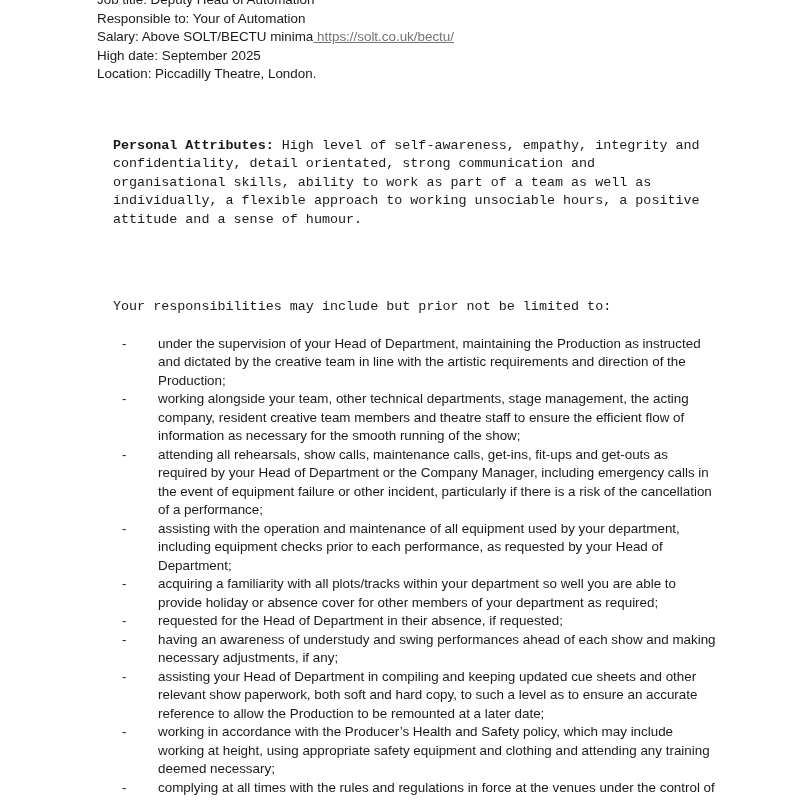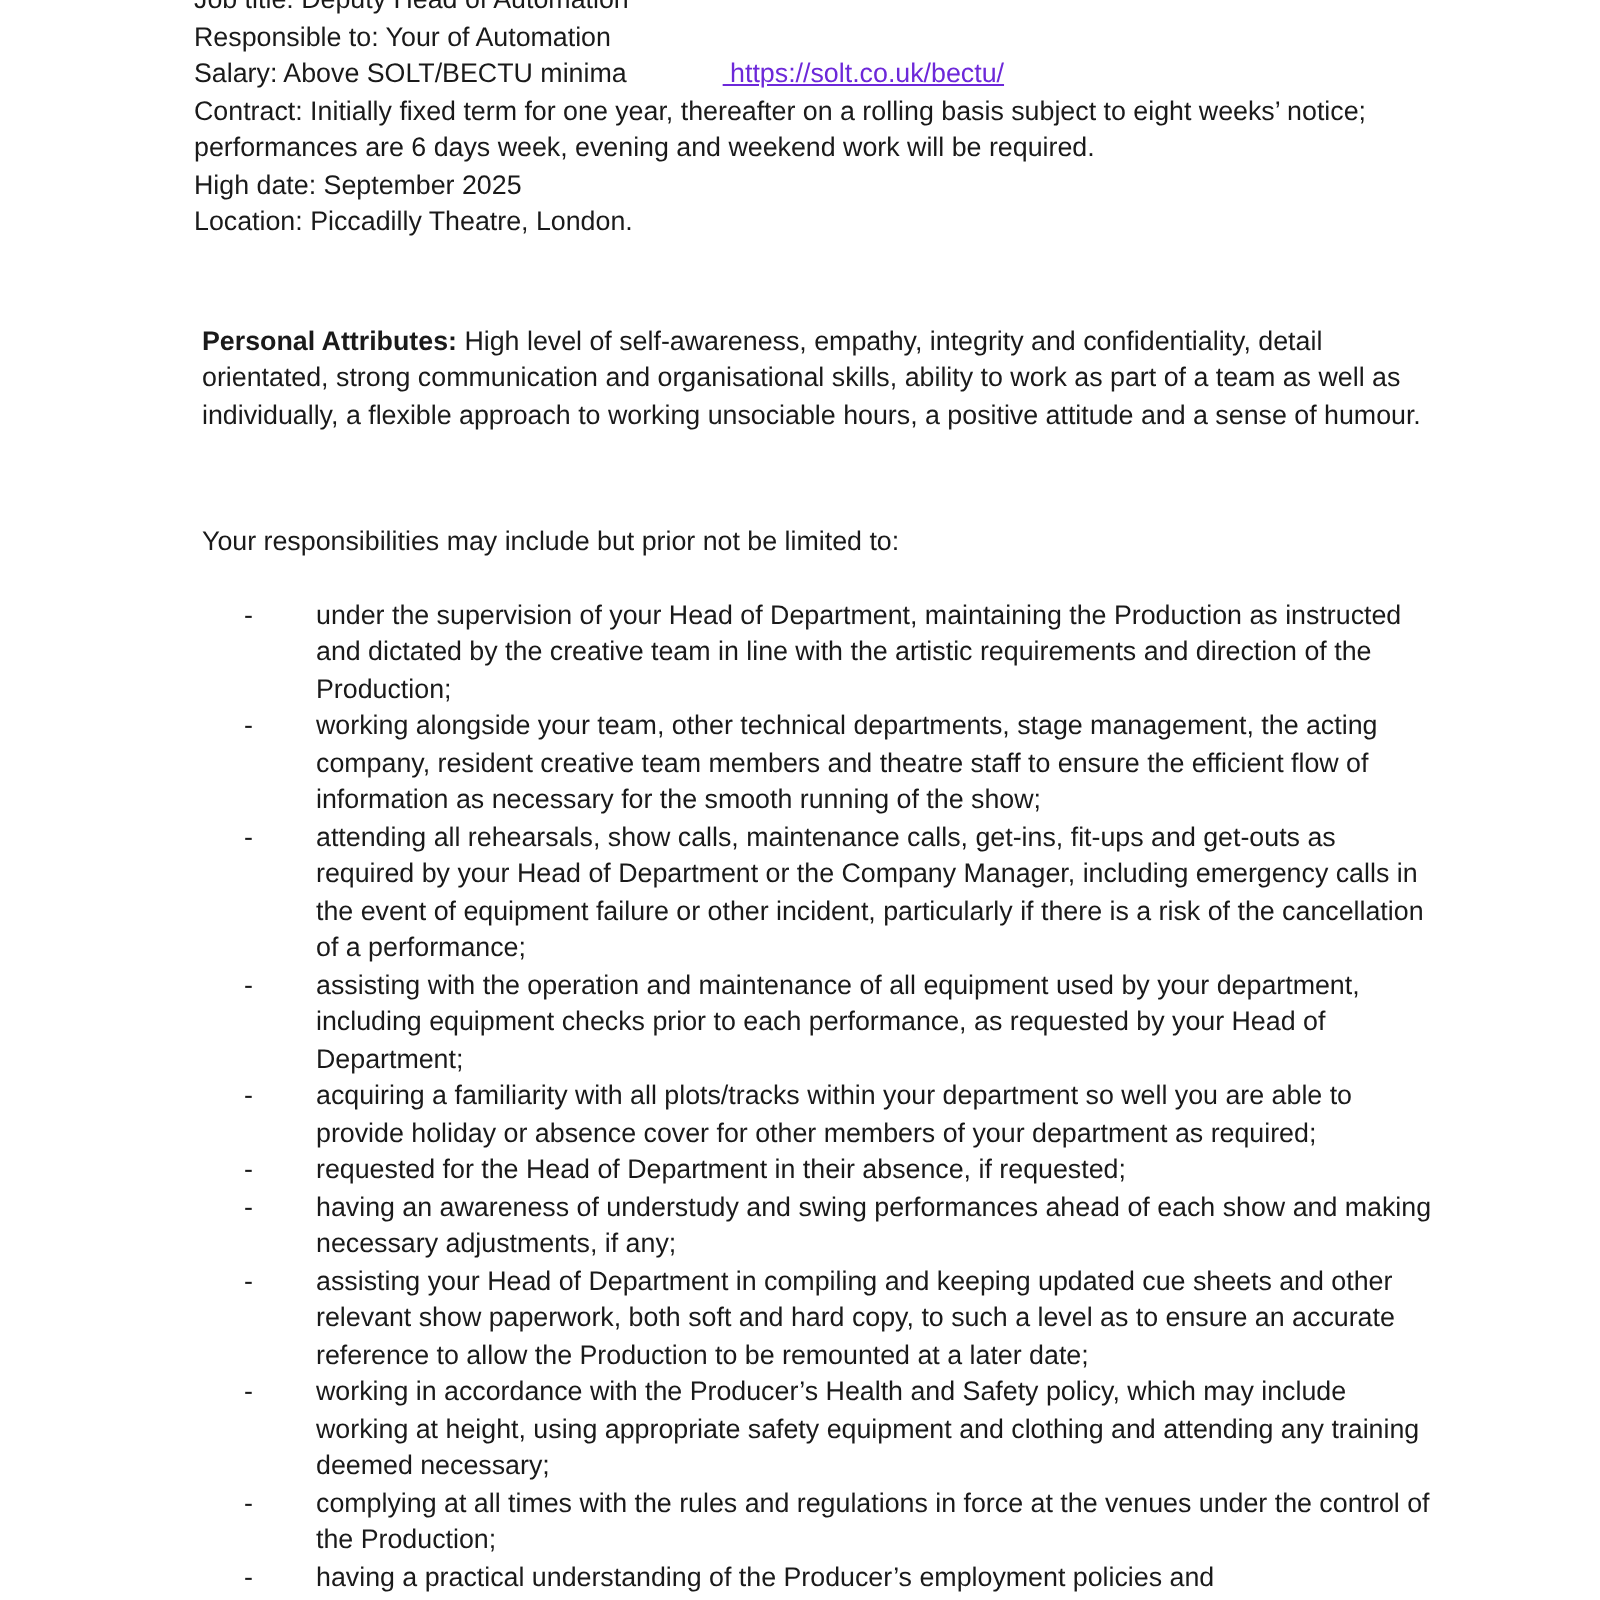--- a/index.html
+++ b/index.html
@@ -5,36 +5,35 @@
   html, body { margin: 0; padding: 0; background: #ffffff; }
   body {
     width: 800px; height: 800px; overflow: hidden; position: relative;
     font-family: "Liberation Sans", sans-serif;
     color: #1a1a1a;
   }
   .page { position: absolute; left: 97px; top: -9px; width: 620px; font-size: 13.4px; line-height: 18.5px; }
   .field { margin: 0; white-space: nowrap; }
   .field.wrap { white-space: normal; }
   .field b { font-weight: normal; }
-  .link { color: #6d28d9; text-decoration: underline; margin-left: 48px; }
+  .link { color: #737373; text-decoration: underline; }
   .gap1 { height: 37px; }
-  .para { margin: 4px; }
+  .para { margin: 16px; font-family: Liberation Mono, monospace; }
   .gap2 { height: 37px; }
   ul.resp { list-style: none; margin: 18px 0 0 0; padding: 0; }
   ul.resp li { position: relative; padding-left: 61px; margin: 0; }
   ul.resp li .dash { position: absolute; left: 25px; top: 0; }
 </style>
 </head>
 <body>
 
 <div class="page">
   <p class="field"><b>Job title:</b><span> Deputy Head of Automation</span></p>
   <p class="field"><b>Responsible to:</b><span> Your of Automation</span></p>
   <p class="field"><b>Salary:</b><span> Above SOLT/BECTU minima</span><a class="link"> https://solt.co.uk/bectu/</a></p>
-  <p class="field wrap"><b>Contract:</b><span> Initially fixed term for one year, thereafter on a rolling basis subject to eight weeks’ notice; performances are 6 days week, evening and weekend work will be required.</span></p>
   <p class="field"><b>High date:</b><span> September 2025</span></p>
   <p class="field"><b>Location:</b><span> Piccadilly Theatre, London.</span></p>
 
   <div class="gap1"></div>
 
   <p class="para"><b>Personal Attributes:</b><span> High level of self-awareness, empathy, integrity and confidentiality, detail orientated, strong communication and organisational skills, ability to work as part of a team as well as individually, a flexible approach to working unsociable hours, a positive attitude and a sense of humour.</span></p>
 
   <div class="gap2"></div>
 
   <p class="para">Your responsibilities may include but prior not be limited to:</p>

